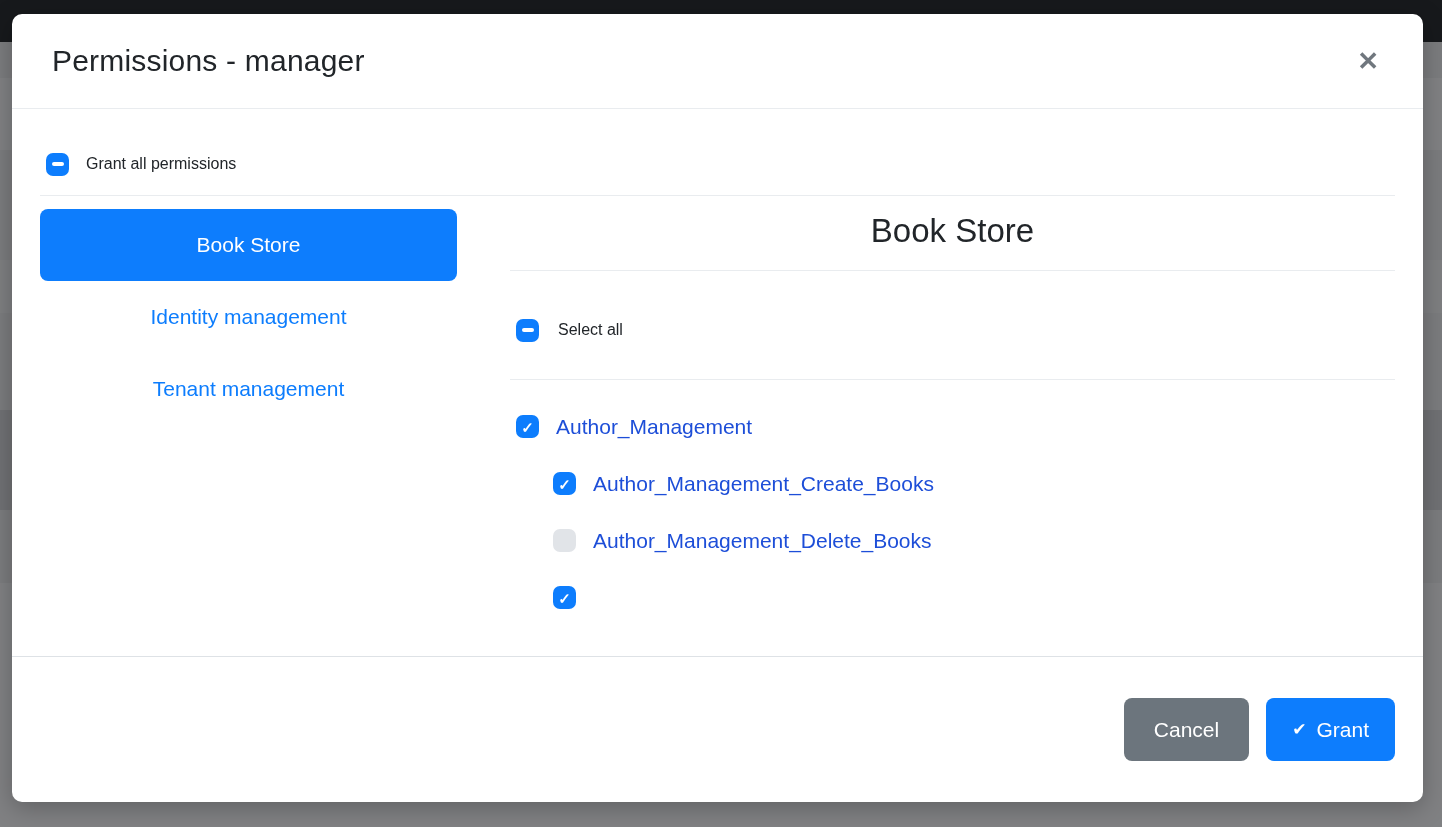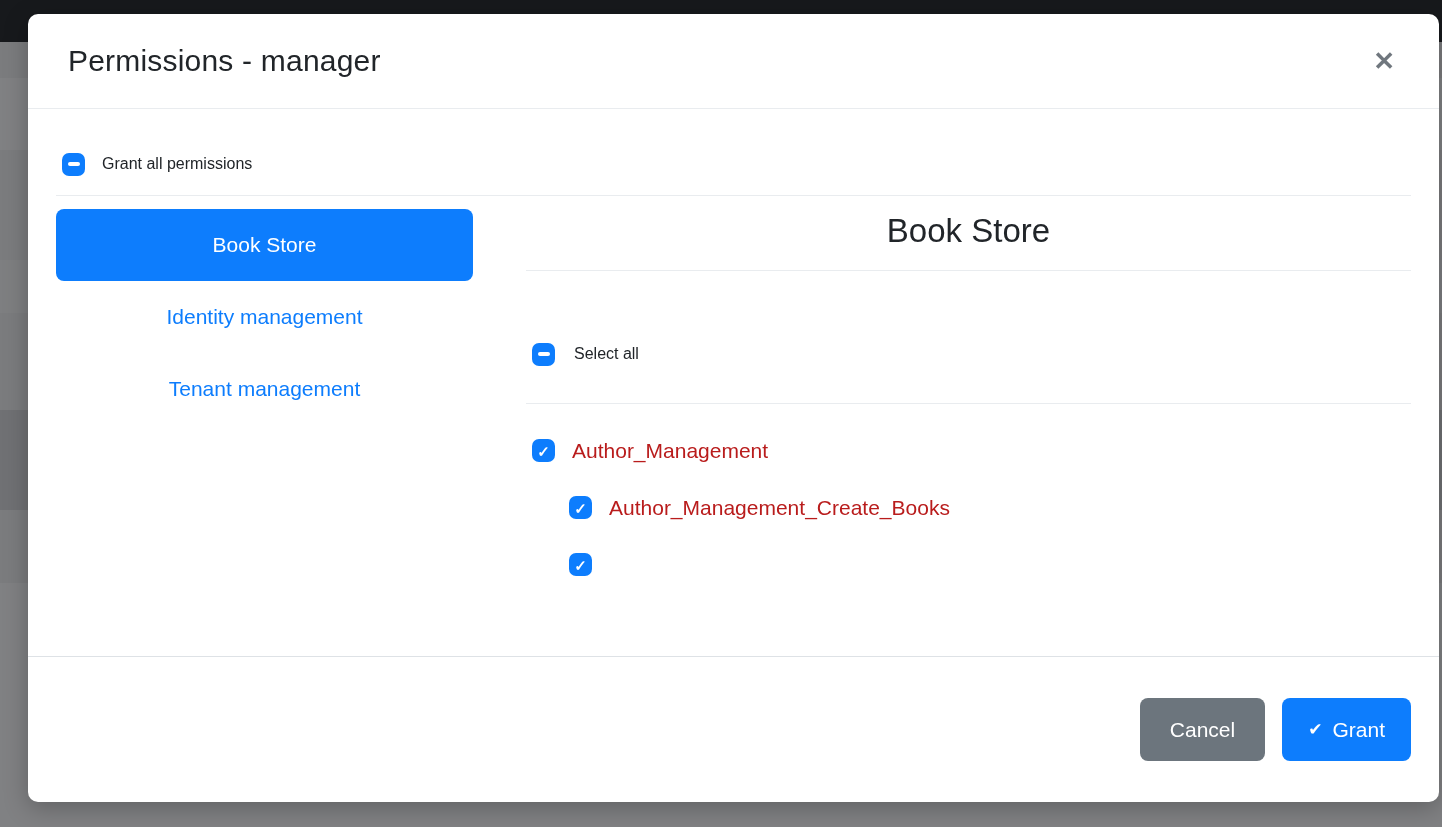--- a/index.html
+++ b/index.html
@@ -19,21 +19,21 @@
   .band-2      { top: 78px;  height: 72px;  background: #808183; }
   .band-3      { top: 150px; height: 110px; background: #7b7c7e; }
   .band-4      { top: 260px; height: 53px;  background: #7e7f81; }
   .band-5      { top: 313px; height: 97px;  background: #7b7c7e; }
   .band-6      { top: 410px; height: 100px; background: #707174; }
   .band-7      { top: 510px; height: 73px;  background: #7b7c7e; }
   .band-8      { top: 583px; height: 244px; background: #808183; }
 
   
   .modal {
-    position: absolute; left: 28px; top: 14px;
+    position: absolute; left: 12px; top: 14px;
     width: 1411px; height: 788px;
     background: #ffffff; border-radius: 10px;
     display: flex; flex-direction: column;
     box-shadow: 0 6px 24px rgba(0,0,0,0.25);
   }
   .modal-header {
     display: flex; align-items: center;
     padding: 30px 40px; border-bottom: 1px solid #e9ecef;
   }
   .modal-title { font-size: 30px; font-weight: 400; color: #212529; letter-spacing: .2px; }
@@ -55,26 +55,26 @@
     display: block; padding: 21px 28px; font-size: 21px; line-height: 30px;
     color: #0d7dfd; text-decoration: none; border-radius: 8px; cursor: pointer;
   }
   .tab.active { background: #0d7dfd; color: #ffffff; }
 
   .panel { flex: 1; margin-left: 53px; }
   .panel-heading {
     font-size: 33px; font-weight: 400; color: #212529;
     padding: 2px 0 19px 0; border-bottom: 1px solid #e9ecef; line-height: 40px;
   }
-  .select-all-row { display: flex; align-items: center; gap: 19px; margin-top: 68px; height: 30px; padding-left: 6px; }
+  .select-all-row { display: flex; align-items: center; gap: 19px; margin-top: 44px; height: 30px; padding-left: 6px; }
   .panel hr.divider { margin-top: 34px; margin-bottom: 18px; }
 
   .perm-row { display: flex; align-items: center; gap: 17px; height: 57px; padding-left: 6px; }
   .perm-row.level-1 { padding-left: 43px; }
-  .perm-label { font-size: 21px; color: #b91c1c; cursor: pointer; }
+  .perm-label { font-size: 21px; color: #1d4ed8; cursor: pointer; }
 
   
   .cb {
     width: 23px; height: 23px; border-radius: 7px; flex: none;
     display: flex; align-items: center; justify-content: center; cursor: pointer;
   }
   .cb.checked, .cb.indeterminate { background: #0d7dfd; }
   .cb.unchecked { background: #e1e4e8; }
   .cb.indeterminate::after {
     content: ""; width: 12px; height: 3.5px; background: #ffffff; border-radius: 2px;
@@ -151,20 +151,24 @@
               </span>
               <span class="perm-label">Author_Management</span>
             </div>
             <div class="perm-row level-1">
               <span class="cb checked">
                 <span class="tick">✓</span>
               </span>
               <span class="perm-label">Author_Management_Create_Books</span>
             </div>
             <div class="perm-row level-1">
+              <span class="cb unchecked"></span>
+              <span class="perm-label">Author_Management_Delete_Books</span>
+            </div>
+            <div class="perm-row level-1">
               <span class="cb checked">
                 <span class="tick">✓</span>
               </span>
             </div>
           </div>
       </section>
 
     </div>
   </div>
 

